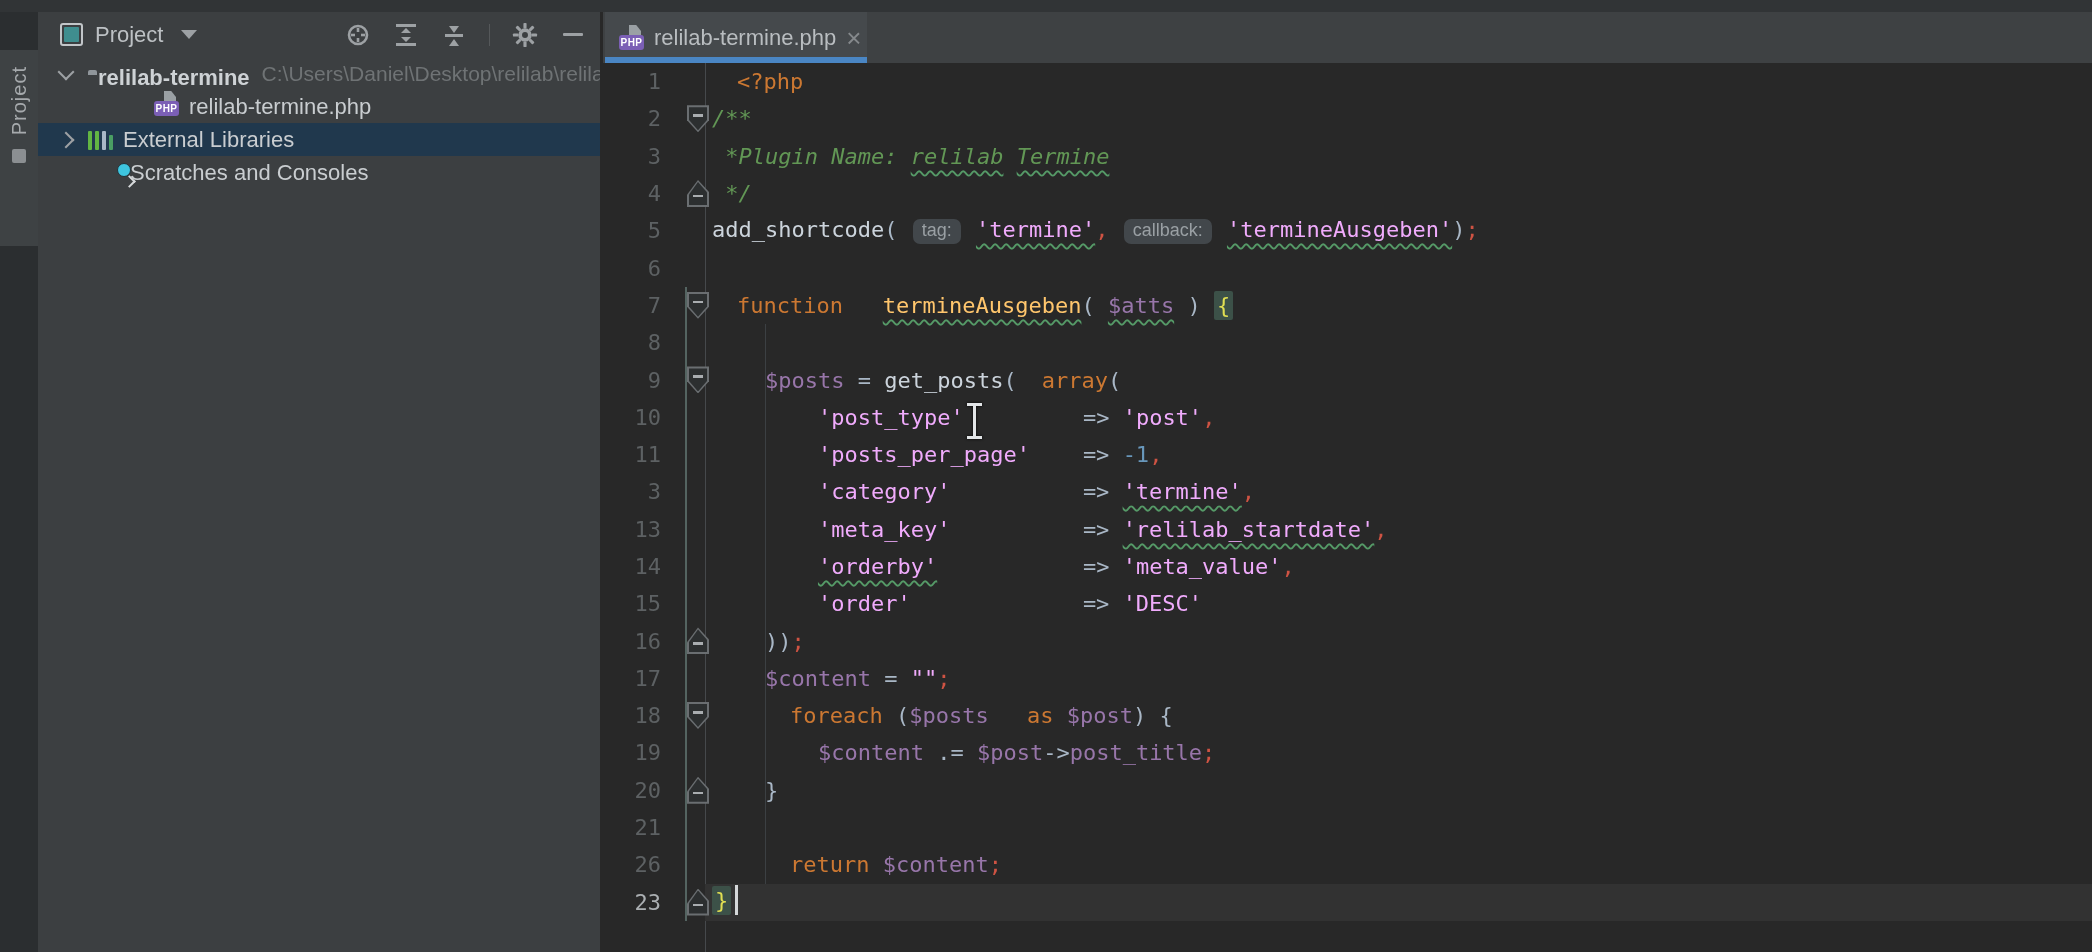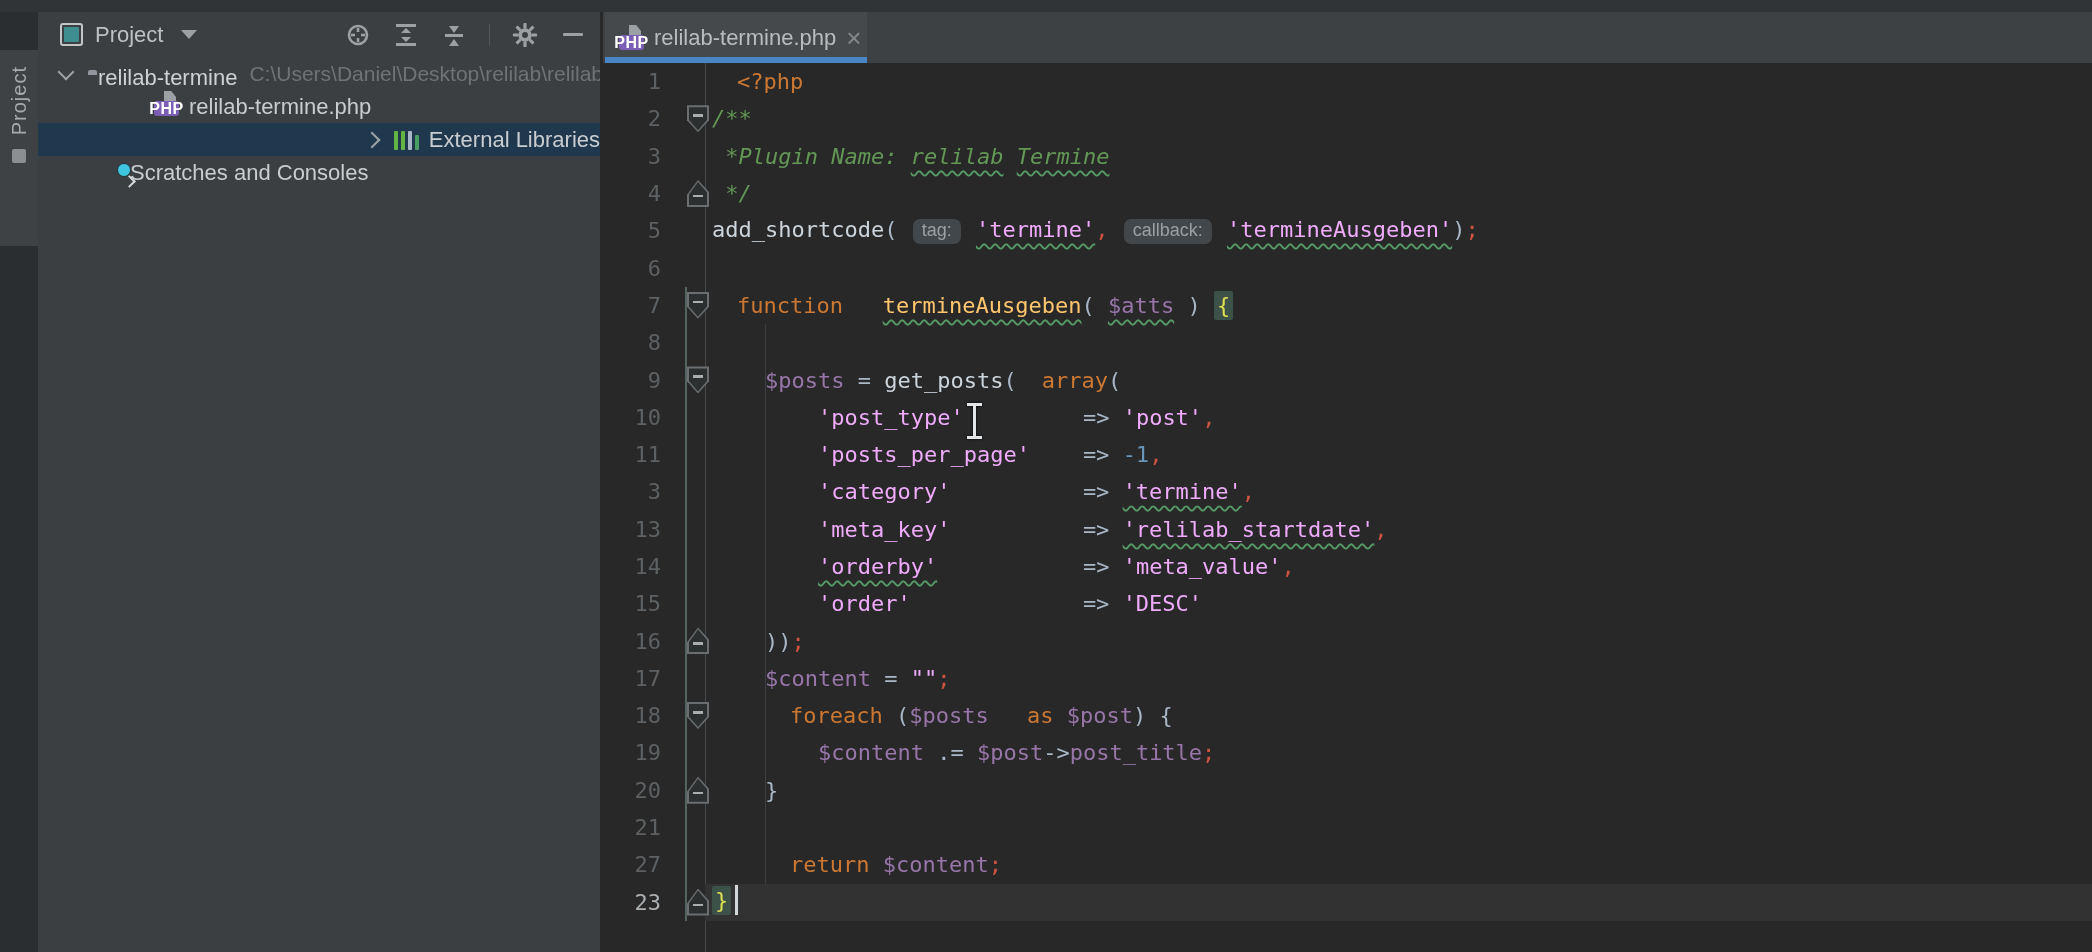--- a/index.html
+++ b/index.html
@@ -36,31 +36,31 @@
   .chev{width:10px;height:10px;border-right:2.5px solid #9da1a4;border-bottom:2.5px solid #9da1a4;flex:none;margin-right:16px;}
   .chev.down{transform:rotate(45deg);margin-top:-4px;}
   .chev.right{transform:rotate(-45deg);}
   .chev.none{border:none;}
   .t-icon{flex:none;margin-right:10px;position:relative;}
   .folder{width:21px;height:15px;background:#90969b;border-radius:2px;margin-top:3px;}
   .folder::before{content:'';position:absolute;top:-4px;left:0;width:9px;height:5px;background:#90969b;border-radius:2px 2px 0 0;}
   .php-icon{display:inline-block;position:relative;width:25px;height:25px;flex:none;}
   .php-icon .page{position:absolute;right:3px;top:0;width:12px;height:14px;background:#9aa0a4;clip-path:polygon(0 0,60% 0,100% 42%,100% 100%,0 100%);}
   .php-icon b{position:absolute;left:0;bottom:0;width:25px;height:15px;background:#7b5fb5;border-radius:3px;color:#fff;
-    font-size:16px;font-weight:bold;display:flex;align-items:center;justify-content:center;font-family:"Liberation Sans",sans-serif;letter-spacing:.5px;}
+    font-size:10px;font-weight:bold;display:flex;align-items:center;justify-content:center;font-family:"Liberation Sans",sans-serif;letter-spacing:.5px;}
   .lib-icon{display:flex;align-items:flex-end;gap:3px;height:20px;}
   .lib-icon i{display:block;width:4px;border-radius:1px;}
   .lib-icon i:nth-child(1){height:19px;background:#62b543;}
   .lib-icon i:nth-child(2){height:19px;background:#62b543;}
   .lib-icon i:nth-child(3){height:19px;background:#a9b7c6;}
   .lib-icon i:nth-child(4){height:15px;background:#4a9e63;}
   .scratch{width:19px;height:17px;background:#5f6468;border-radius:2px;}
   .scratch::before{content:'';position:absolute;left:5px;top:4px;width:7px;height:7px;border-right:2px solid #d7dadc;border-bottom:2px solid #d7dadc;transform:rotate(-45deg);}
   .scratch::after{content:'';position:absolute;left:-3px;bottom:-4px;width:12px;height:12px;border-radius:50%;background:#3ec6e0;border:1px solid #22333a;}
-  .tree-name{font-weight:normal;color:#ced2d5;margin-top:9px;}
+  .tree-name{font-weight:bold;color:#ced2d5;margin-top:9px;}
   .tree-label{color:#c9cdd0;}
   .tree-path{color:#6f7375;font-size:21px;margin-left:12px;}
 
   
   .tabbar{position:absolute;left:603px;top:12px;width:1489px;height:51px;background:#3e4143;}
   .tab{position:absolute;left:2px;top:0;width:262px;height:51px;background:#45494c;display:flex;align-items:center;padding:0 12px 0 14px;box-sizing:border-box;gap:10px;}
   .tab::after{content:'';position:absolute;left:0;right:0;bottom:0;height:6px;background:#4a86c4;}
   .tab-label{color:#b9bdc0;font-size:22px;white-space:nowrap;}
   .tab-close{color:#85898c;font-size:26px;line-height:20px;margin-left:auto;}
 
@@ -181,21 +181,21 @@
         <span class="chev down"></span>
         <span class="t-icon"><span class="folder"></span></span>
         <span class="tree-name">relilab-termine</span>
         <span class="tree-path">C:\Users\Daniel\Desktop\relilab\relilab-t</span>
       </div>
       <div class="tree-row" style="padding-left: 90px;">
         <span class="chev none"></span>
         <span class="t-icon"><span class="php-icon"><span class="page"></span><b>PHP</b></span></span>
         <span class="tree-label">relilab-termine.php</span>
       </div>
-      <div class="tree-row selected" style="padding-left: 12px; justify-content: flex-end;">
+      <div class="tree-row selected" style="padding-left: 22px;">
         <span class="chev right"></span>
         <span class="t-icon">
           <span class="lib-icon">
             <i></i>
             <i></i>
             <i></i>
             <i></i>
           </span>
         </span>
         <span class="tree-label">External Libraries</span>
@@ -365,21 +365,21 @@
           </span>
         </span>
         <span class="code-text"><span class="tok pun">    }</span></span>
       </div>
       <div class="code-row">
         <span class="ln">21</span>
         <span class="fold-slot"></span>
         <span class="code-text"></span>
       </div>
       <div class="code-row">
-        <span class="ln">27</span>
+        <span class="ln">26</span>
         <span class="fold-slot"></span>
         <span class="code-text"><span class="tok pun">    </span><span class="tok kw">return</span><span class="tok pun"> </span><span class="tok var">$content</span><span class="tok op">;</span></span>
       </div>
       <div class="code-row current">
         <span class="ln">23</span>
         <span class="fold-slot">
           <span class="fold up">
             <i class="o"></i>
             <i class="i2"></i>
             <i class="m"></i>

